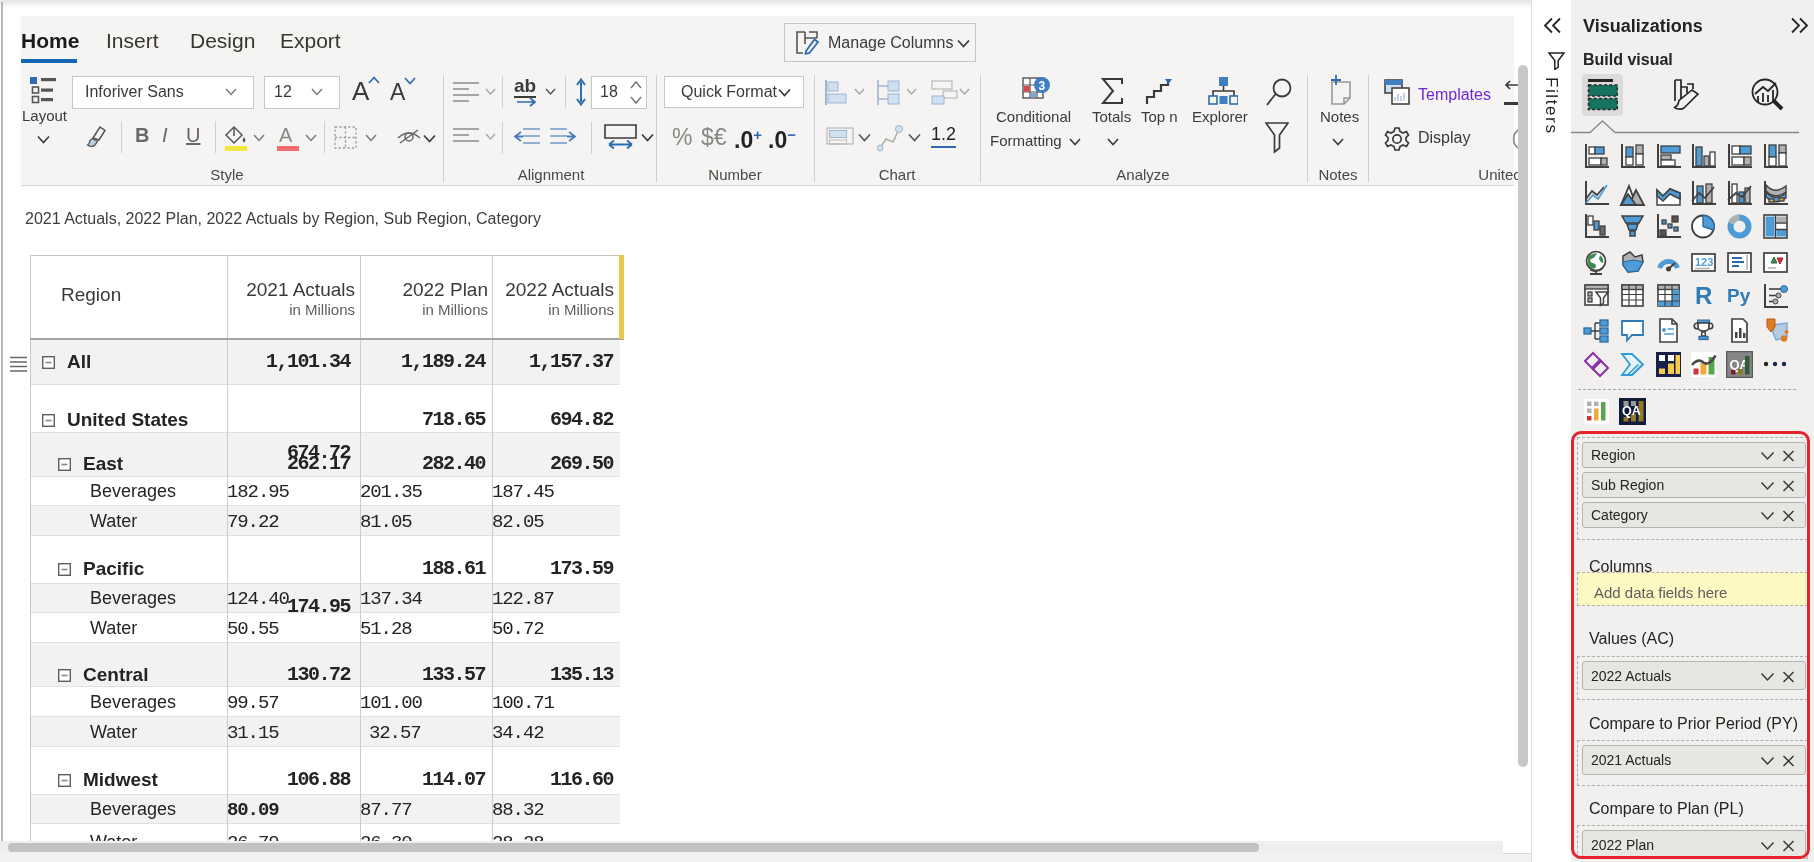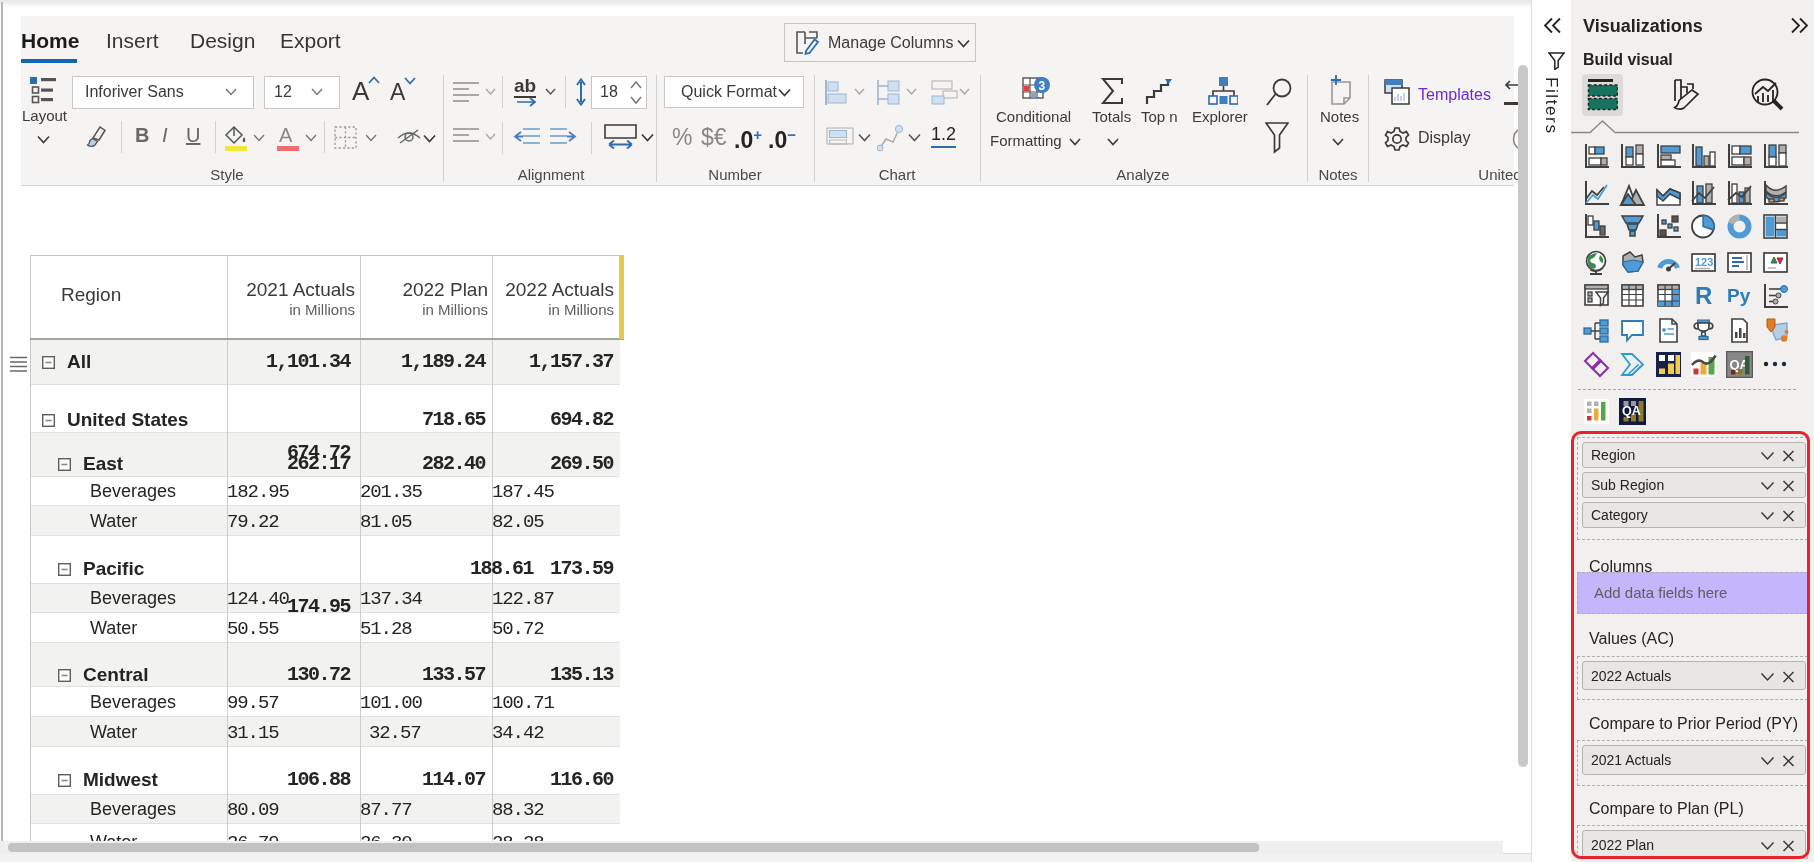--- a/index.html
+++ b/index.html
@@ -340,20 +340,21 @@
       <path d="M1 1.5 L6.5 7.5 L12 1.5" fill="none" stroke="#3b3a39" stroke-width="1.8"></path>
     </svg>
 
   <div class="abs" style="left:1518px;top:65px;width:10px;height:702px;background:#c8c8c8;border-radius:5px;z-index:30;"></div>
   <div class="abs" style="left:0px;top:841px;width:1503px;height:13px;background:#efefef;z-index:30;"></div>
   <div class="abs" style="left:8px;top:843px;width:1251px;height:9px;background:#c2c2c2;border-radius:4px;z-index:31;"></div>
   <div class="abs" id="paneldiv"></div>
   <div class="abs" id="filterstrip"></div>
   <div class="abs" id="vizpanel"></div>
 
+  <div class="abs" style="left:25px;top:210px;font-size:16px;color:#3d3d3d;">2021 Actuals, 2022 Plan, 2022 Actuals by Region, Sub Region, Category</div>
 
   <div class="abs rbg" style="top:339px;height:46px;background:#f2f2f1;"></div>
   <div class="abs rbg" style="top:385px;height:48px;background:#fff;"></div>
   <div class="abs rbg" style="top:433px;height:44px;background:#f2f2f1;"></div>
   <div class="abs rbg" style="top:477px;height:29px;background:#fff;"></div>
   <div class="abs rbg" style="top:506px;height:30px;background:#f2f2f1;"></div>
   <div class="abs rbg" style="top:536px;height:48px;background:#fff;"></div>
   <div class="abs rbg" style="top:584px;height:29px;background:#f2f2f1;"></div>
   <div class="abs rbg" style="top:613px;height:30px;background:#fff;"></div>
   <div class="abs rbg" style="top:643px;height:44px;background:#f2f2f1;"></div>
@@ -412,21 +413,21 @@
   <div class="abs nl c3" style="top:481px;">187.45</div>
   <div class="abs ll" style="left:90px;top:510px;">Water</div>
   <div class="abs nl c1" style="top:511px;">79.22</div>
   <div class="abs nl c2" style="top:511px;">81.05</div>
   <div class="abs nl c3" style="top:511px;">82.05</div>
   <svg class="exp" style="left:58px;top:563px">
       <use href="#expico"></use>
     </svg>
   <div class="abs lg" style="left:83px;top:558px;">Pacific</div>
   <div class="abs ng c1" style="top:558px;margin-top:38px;">174.95</div>
-  <div class="abs ng c2" style="top:558px;margin-left:48px;">188.61</div>
+  <div class="abs ng c2" style="top:558px;">188.61</div>
   <div class="abs ng c3" style="top:558px;">173.59</div>
   <div class="abs ll" style="left:90px;top:587px;">Beverages</div>
   <div class="abs nl c1" style="top:588px;">124.40</div>
   <div class="abs nl c2" style="top:588px;">137.34</div>
   <div class="abs nl c3" style="top:588px;">122.87</div>
   <div class="abs ll" style="left:90px;top:617px;">Water</div>
   <div class="abs nl c1" style="top:618px;">50.55</div>
   <div class="abs nl c2" style="top:618px;">51.28</div>
   <div class="abs nl c3" style="top:618px;">50.72</div>
   <svg class="exp" style="left:58px;top:669px">
@@ -445,21 +446,21 @@
   <div class="abs nl c2" style="top:722px;padding-left:9px;">32.57</div>
   <div class="abs nl c3" style="top:722px;">34.42</div>
   <svg class="exp" style="left:58px;top:774px">
       <use href="#expico"></use>
     </svg>
   <div class="abs lg" style="left:83px;top:769px;">Midwest</div>
   <div class="abs ng c1" style="top:769px;">106.88</div>
   <div class="abs ng c2" style="top:769px;">114.07</div>
   <div class="abs ng c3" style="top:769px;">116.60</div>
   <div class="abs ll" style="left:90px;top:798px;">Beverages</div>
-  <div class="abs nl c1" style="top:799px;">80.09</div>
+  <div class="abs nl c1" style="top:799px;font-weight:bold;">80.09</div>
   <div class="abs nl c2" style="top:799px;">87.77</div>
   <div class="abs nl c3" style="top:799px;">88.32</div>
   <div class="abs ll" style="left:90px;top:831px;">Water</div>
   <div class="abs nl c1" style="top:832px;">26.79</div>
   <div class="abs nl c2" style="top:832px;">26.30</div>
   <div class="abs nl c3" style="top:832px;">28.28</div>
   <svg width="0" height="0" style="position:absolute">
       <defs>
     <g id="expico">
           <rect x="0.7" y="0.7" width="11.6" height="11.6" fill="#fff" stroke="#605e5c" stroke-width="1.4"></rect>
@@ -790,21 +791,21 @@
   <div class="abs pill" style="top:502px;height:26px;">
       <span style="top:4px;">Category</span>
       <svg class="ch" style="top:7px" width="15" height="12" viewBox="0 0 15 12">
         <path d="M1.5 2.5 L7.5 9 L13.5 2.5" fill="none" stroke="#3b3a39" stroke-width="1.5"></path>
       </svg>
       <svg class="xx" style="top:7px" width="13" height="12" viewBox="0 0 13 12">
         <path d="M1.5 1 L11.5 11 M11.5 1 L1.5 11" fill="none" stroke="#3b3a39" stroke-width="1.5"></path>
       </svg>
     </div>
   <div class="abs wlabel" style="top:558px;">Columns</div>
-  <div class="abs well" style="top:572px;height:42px;background:#c4b5fd;text-align:center;">
+  <div class="abs well" style="top:572px;height:34px;background:#fef9c3;text-align:center;">
       <div style="position:absolute;left:16px;top:11px;font-size:15px;color:#605e5c;">Add data fields here</div>
     </div>
   <div class="abs wlabel" style="top:630px;">Values (AC)</div>
   <div class="abs well" style="top:656px;height:44px;"></div>
   <div class="abs pill" style="top:661px;height:29px;">
       <span style="top:6px;">2022 Actuals</span>
       <svg class="ch" style="top:9px" width="15" height="12" viewBox="0 0 15 12">
         <path d="M1.5 2.5 L7.5 9 L13.5 2.5" fill="none" stroke="#3b3a39" stroke-width="1.5"></path>
       </svg>
       <svg class="xx" style="top:9px" width="13" height="12" viewBox="0 0 13 12">

